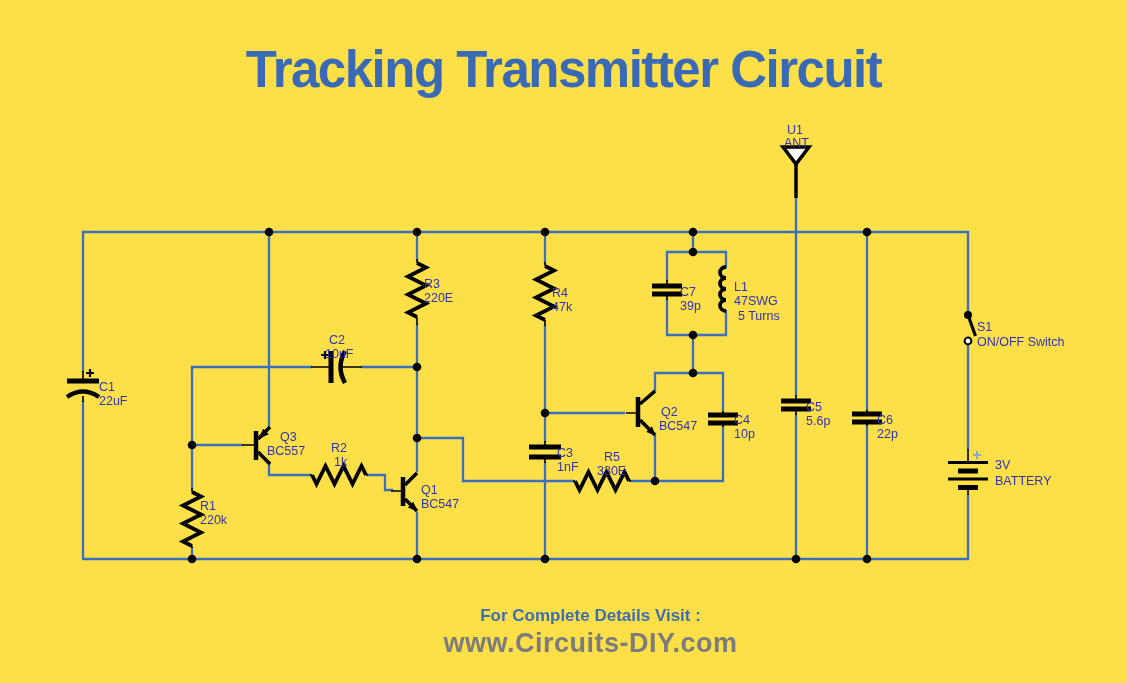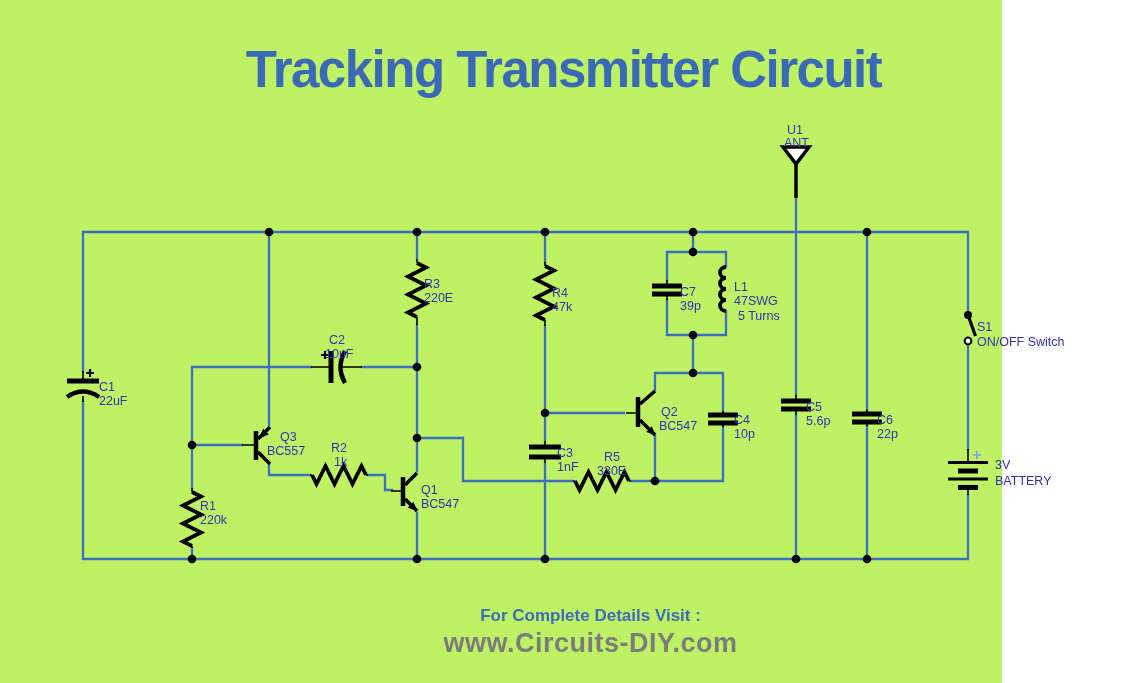--- a/index.html
+++ b/index.html
@@ -1,17 +1,17 @@
 <!DOCTYPE html>
 <html><head>
 <meta charset="utf-8">
 <style>
   html,body{margin:0;padding:0;background:#ffffff;width:1127px;height:683px;overflow:hidden;
             font-family:"Liberation Sans",sans-serif;}
-  .stage{position:relative;width:1002px;height:683px;background:#bef264;}
+  .stage{position:relative;width:1127px;height:683px;background:#fde047;}
   .title{position:absolute;top:40px;left:0;width:1127px;text-align:center;
          font-size:51px;font-weight:bold;letter-spacing:-1.5px;color:#3a6ab6;}
   .footer{position:absolute;top:606px;left:0;width:1127px;text-align:center;transform:translateX(27px);}
   .footer .f1{font-size:17px;font-weight:bold;color:#3e6cb8;}
   .footer .f2{font-size:27px;font-weight:bold;color:#7c7c7c;letter-spacing:0.5px;margin-top:2px;}
   svg{position:absolute;left:0;top:0;}
   .wire{stroke:#3b6fbf;stroke-width:2.3;fill:none;stroke-linecap:square;}
   .lead{stroke:#000;stroke-width:1.6;fill:none;}
   .sym{stroke:#000;stroke-width:3.8;fill:none;stroke-linejoin:miter;}
   .plate{stroke:#000;stroke-width:5;fill:none;}

